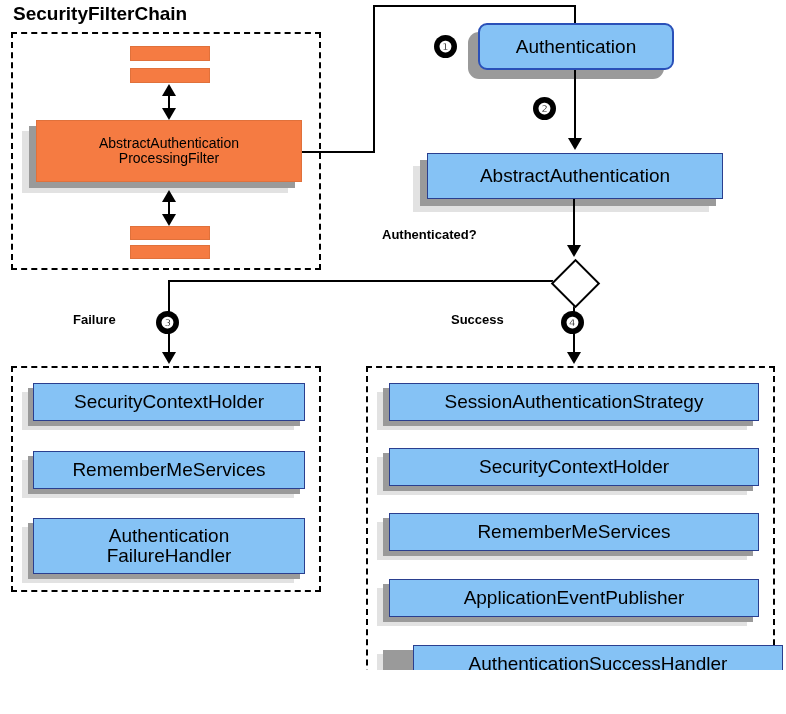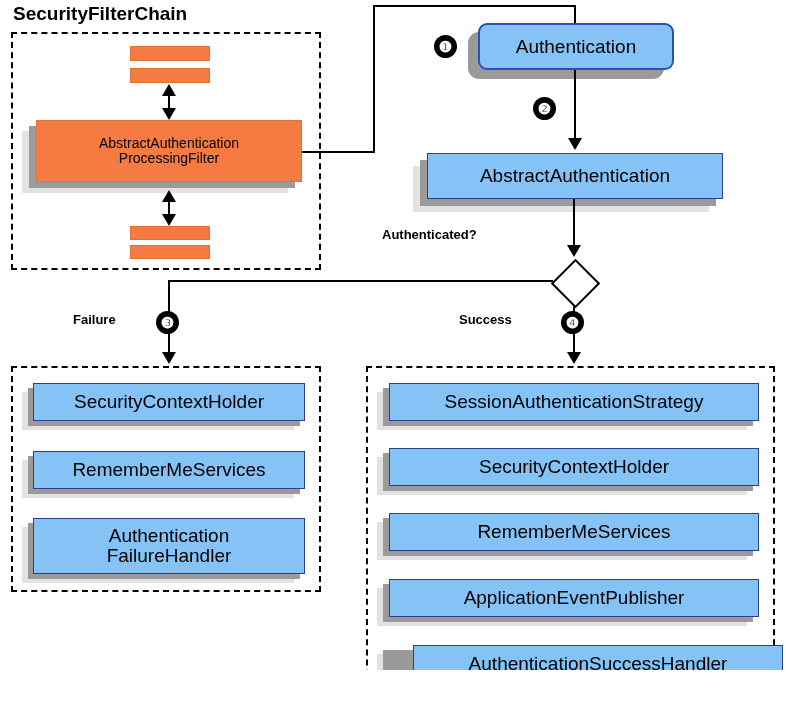--- a/index.html
+++ b/index.html
@@ -195,21 +195,21 @@
   <div class="line-h" style="left:168px; top:280px; width:385px;"></div>
   <div class="line-v" style="left:168px; top:280px; height:80px;"></div>
   <div class="arrow-down" style="left:162px; top:352px;"></div>
 
   <div class="line-v" style="left:573px; top:297px; height:63px;"></div>
   <div class="arrow-down" style="left:567px; top:352px;"></div>
 
   <div class="label" style="left:73px; top:313px;">Failure</div>
   <div class="step" style="left:156px; top:311px;">❸</div>
 
-  <div class="label" style="left:451px; top:313px;margin-left:8px;">Success</div>
+  <div class="label" style="left:451px; top:313px;">Success</div>
   <div class="step" style="left:561px; top:311px;">❹</div>
 
   <div class="group-box" style="left:11px; top:366px; width:310px; height:226px;"></div>
 
   <div class="shadow-light" style="left:22px; top:392px; width:272px; height:38px;"></div>
   <div class="shadow-dark" style="left:28px; top:388px; width:272px; height:38px;"></div>
   <div class="node blue" style="left:33px; top:383px; width:272px; height:38px;">SecurityContextHolder</div>
 
   <div class="shadow-light" style="left:22px; top:460px; width:272px; height:38px;"></div>
   <div class="shadow-dark" style="left:28px; top:456px; width:272px; height:38px;"></div>

